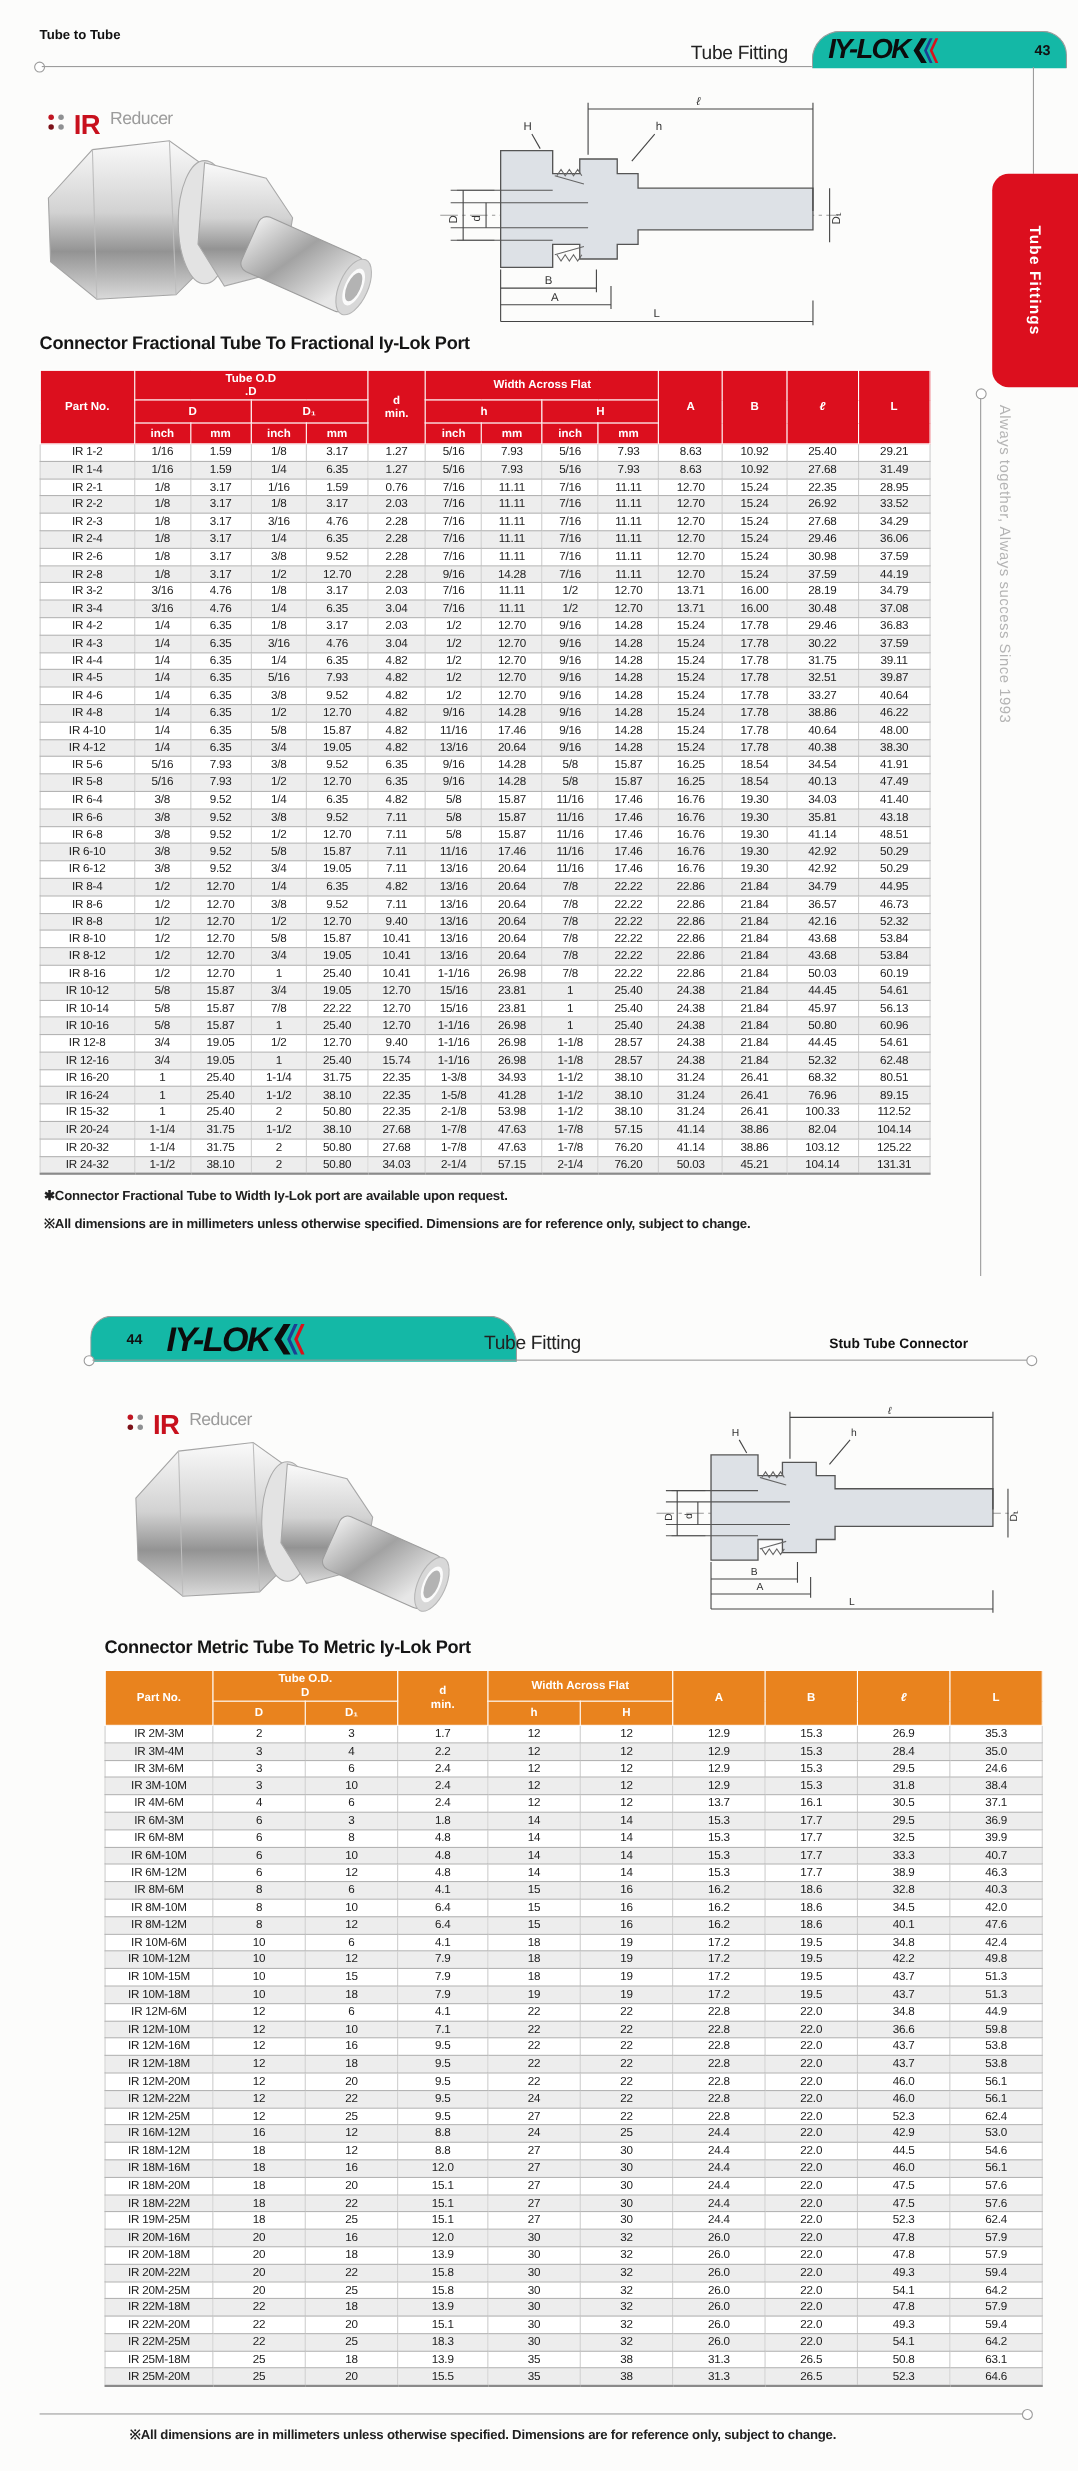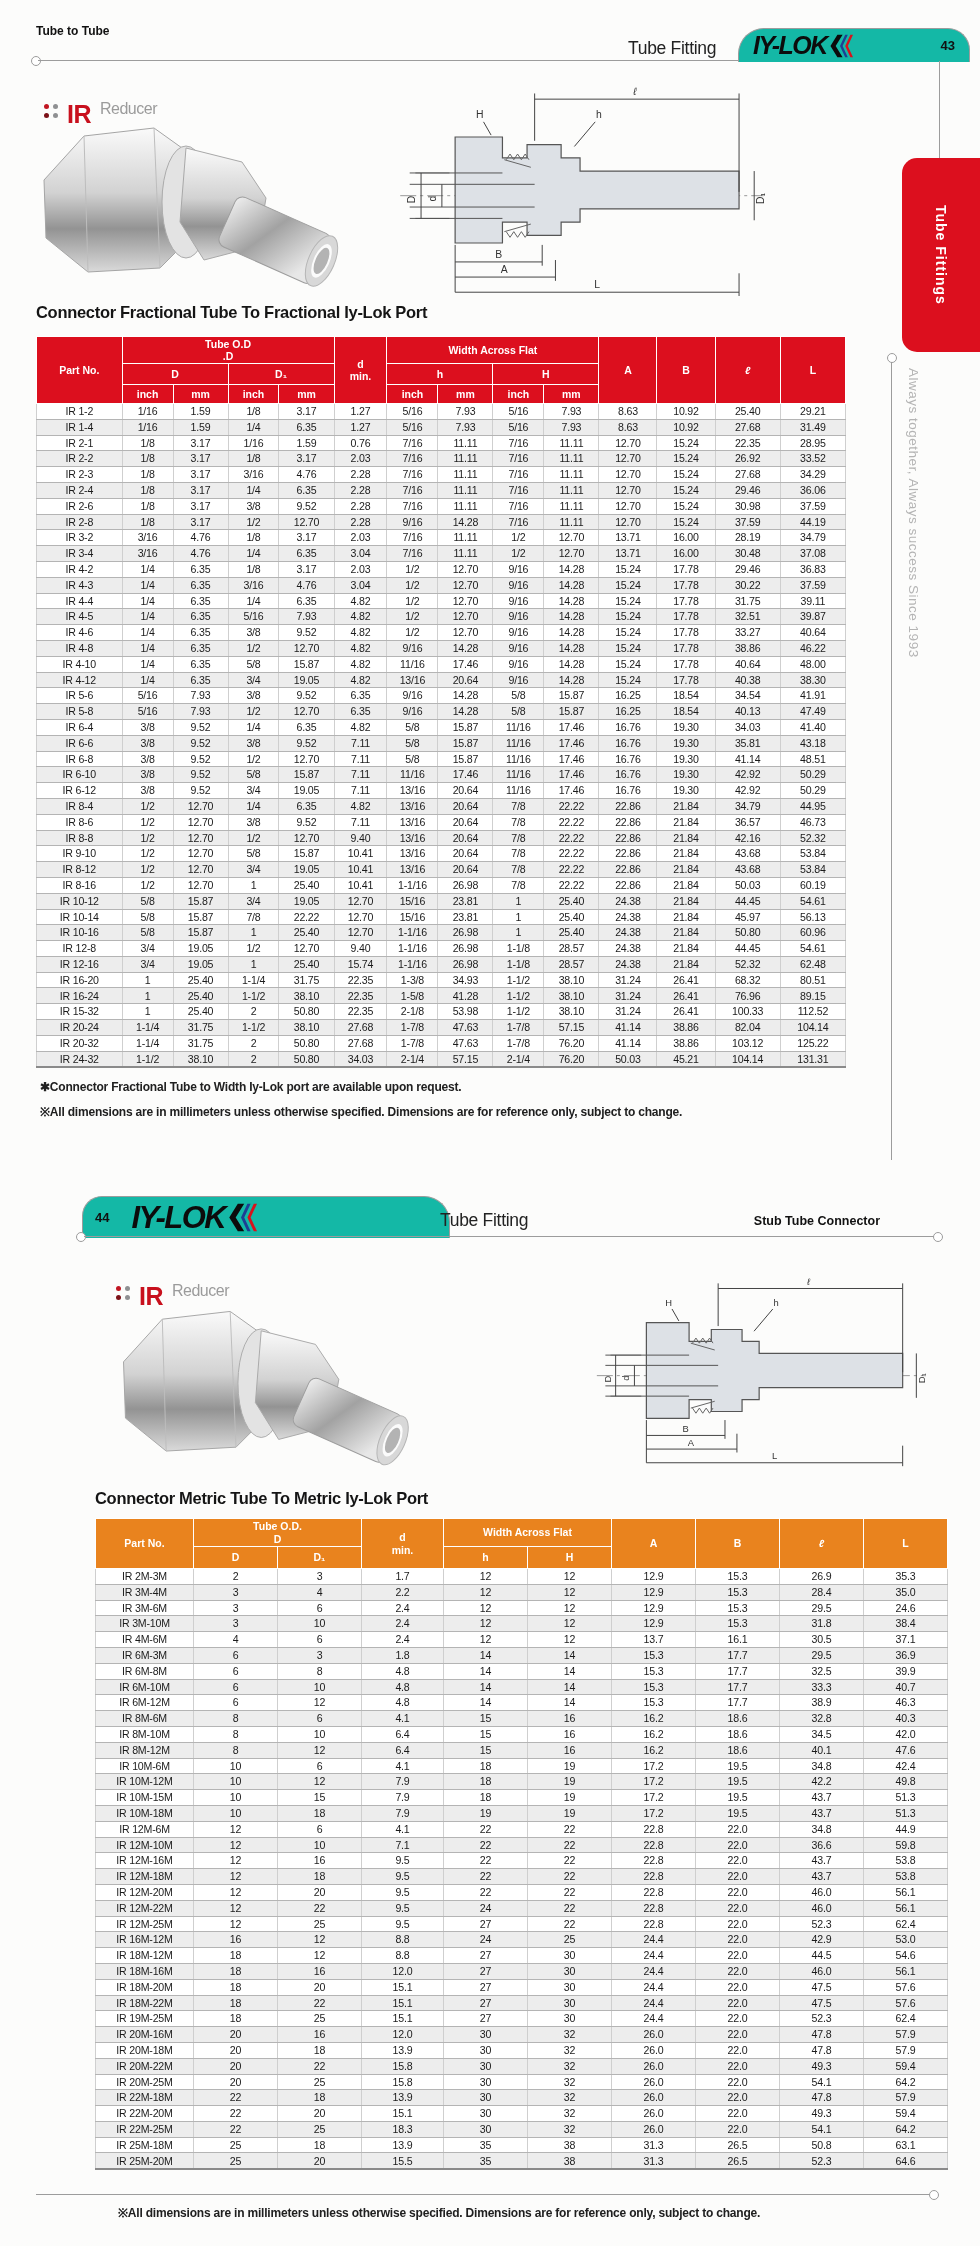--- a/index.html
+++ b/index.html
@@ -648,21 +648,21 @@
         <td>13/16</td>
         <td>20.64</td>
         <td>7/8</td>
         <td>22.22</td>
         <td>22.86</td>
         <td>21.84</td>
         <td>42.16</td>
         <td>52.32</td>
       </tr>
       <tr>
-        <td>IR 9-10</td>
+        <td>IR 8-10</td>
         <td>1/2</td>
         <td>12.70</td>
         <td>5/8</td>
         <td>15.87</td>
         <td>10.41</td>
         <td>13/16</td>
         <td>20.64</td>
         <td>7/8</td>
         <td>22.22</td>
         <td>22.86</td>
@@ -877,21 +877,21 @@
         <td>45.21</td>
         <td>104.14</td>
         <td>131.31</td>
       </tr>
     </tbody>
 </table>
 
 <div class="fnote" style="left:40px;top:1080px;">✱Connector Fractional Tube to Width Iy-Lok port are available upon request.</div>
 <div class="fnote" style="left:40px;top:1103px;">※All dimensions are in millimeters unless otherwise specified. Dimensions are for reference only, subject to change.</div>
 
-<div class="tab tab2" style="left:82px;top:1196px;width:344px;height:41px;padding:0 10px 0 12px;gap:22px;">
+<div class="tab tab2" style="left:82px;top:1196px;width:344px;height:41px;padding:0 10px 0 32px;gap:22px;">
   <span class="pageno">44</span>
   <span class="logo" style="font-size:31px;">
     <span>IY-LOK</span>
     <svg width="32" height="29" viewBox="0 0 30 26">
       <polygon points="12,0 4,13 12,26 18,26 10,13 18,0" fill="#0c0c0c"></polygon>
       <polygon points="21,0 15,13 21,26 24,26 18,13 24,0" fill="#1c3f94"></polygon>
       <polygon points="27,0 21,13 27,26 30,26 24,13 30,0" fill="#d8121c"></polygon>
     </svg>
   </span>
 </div>

